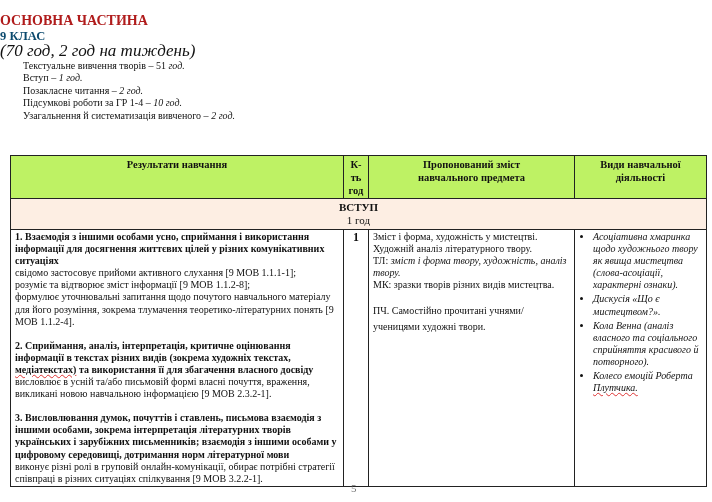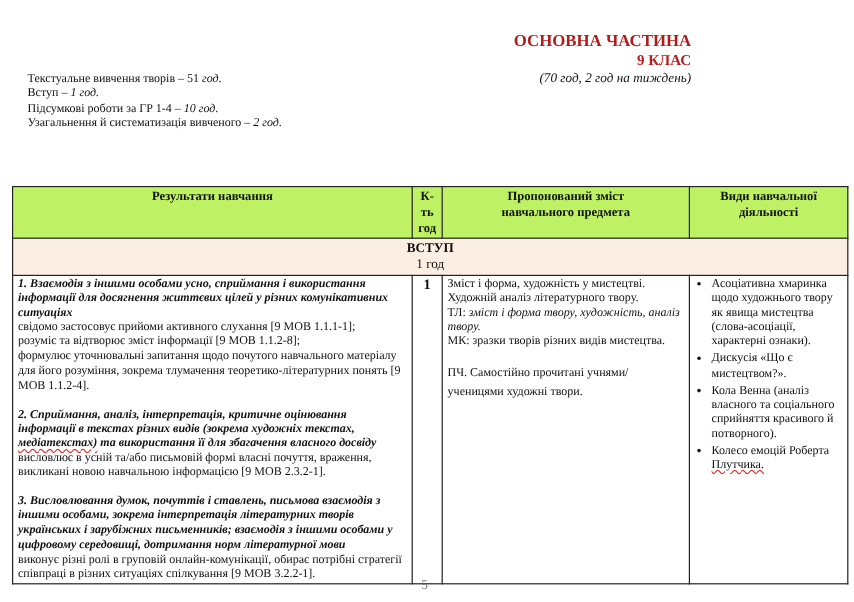--- a/index.html
+++ b/index.html
@@ -1,61 +1,62 @@
 <!DOCTYPE html>
 <html><head>
 <meta charset="utf-8">
 <style>
   html, body { margin: 0; padding: 0; background: #ffffff; }
   body {
     width: 712px; height: 502px; position: relative; overflow: hidden;
     font-family: "Liberation Serif", "DejaVu Serif", serif;
     color: #111;
   }
-  .title-block { position: absolute; top: 27px; left: 0; width: 576px; text-align: right; }
+  .title-block { position: absolute; top: 13px; left: 0; width: 576px; text-align: left; }
   .title { color: #b01c1c; font-weight: bold; font-size: 14px; line-height: 16px; }
-  .subtitle { color: #b91c1c; font-weight: bold; font-size: 12.5px; line-height: 15px; }
-  .hours { font-style: italic; font-size: 11px; line-height: 14px; padding-left: 24px; }
+  .subtitle { color: #0c4a6e; font-weight: bold; font-size: 12.5px; line-height: 15px; }
+  .hours { font-style: italic; font-size: 17px; line-height: 14px; }
   .summary { position: absolute; top: 60px; left: 23px; font-size: 10px; line-height: 12.4px; }
   .summary div { white-space: nowrap; }
   .summary i { font-style: italic; }
 
   table.main {
     position: absolute; top: 155px; left: 10px; width: 696px;
     border-collapse: collapse; table-layout: fixed;
     font-size: 10px; line-height: 12.1px;
   }
   table.main td, table.main th { border: 1px solid #222; vertical-align: top; padding: 1px 4px; }
   table.main th { background: #bef264; font-weight: bold; text-align: center; font-size: 10.5px; line-height: 13px; height: 36px; padding-top: 2px; }
   th.kt { padding: 2px 0; }
   tr.section td { background: #fdeee3; text-align: center; font-weight: bold; font-size: 11px; line-height: 13px; padding: 2px; }
   tr.section td span { display: block; }
   td.col1 { height: 252px; }
-  .res-head { font-weight: bold; font-style: italic; }
+  .res-head { font-weight: bold; }
   .para { margin-bottom: 12px; }
   .misspell { text-decoration: underline wavy #d33; }
   td.num { text-align: center; font-weight: bold; font-size: 12px; }
   td.content b { font-weight: normal; }
   td.content i { font-style: italic; }
-  ul.acts { margin: 0; padding-left: 14px; }
+  ul.acts { margin: 0; padding-left: 14px; font-style: italic; }
   ul.acts li { margin-bottom: 2px; }
   .page-num { position: absolute; top: 482px; left: 351px; font-size: 11px; color: #777; }
 </style>
 </head>
 <body>
 
 <div class="title-block">
   <div class="title">ОСНОВНА ЧАСТИНА</div>
   <div class="subtitle">9 КЛАС</div>
   <div class="hours">(70 год, 2 год на тиждень)</div>
 </div>
 
 <div class="summary">
   <div><span>Текстуальне вивчення творів – 51 </span><i>год.</i></div>
   <div><span>Вступ – </span><i>1 год.</i></div>
+  <div><span>Позакласне читання – </span><i>2 год.</i></div>
   <div><span>Підсумкові роботи за ГР 1-4 – </span><i>10 год.</i></div>
   <div><span>Узагальнення й систематизація вивченого – </span><i>2 год.</i></div>
 </div>
 
 <table class="main">
   <colgroup>
     <col style="width:333px">
     <col style="width:25px">
     <col style="width:206px">
     <col style="width:132px">

